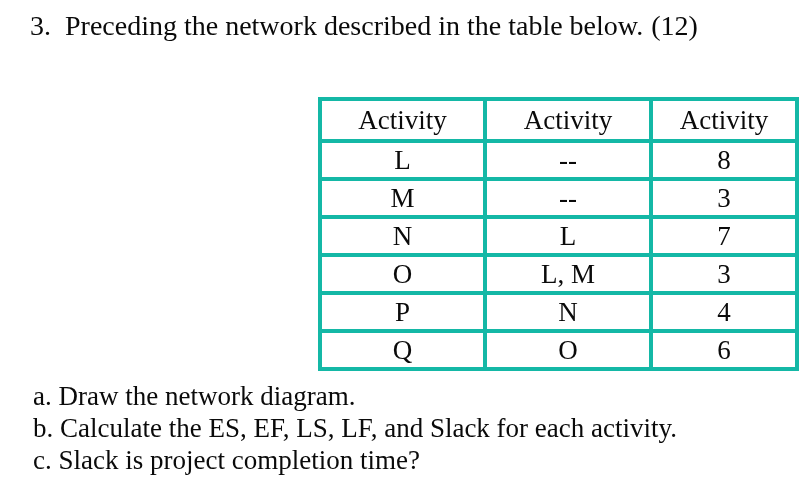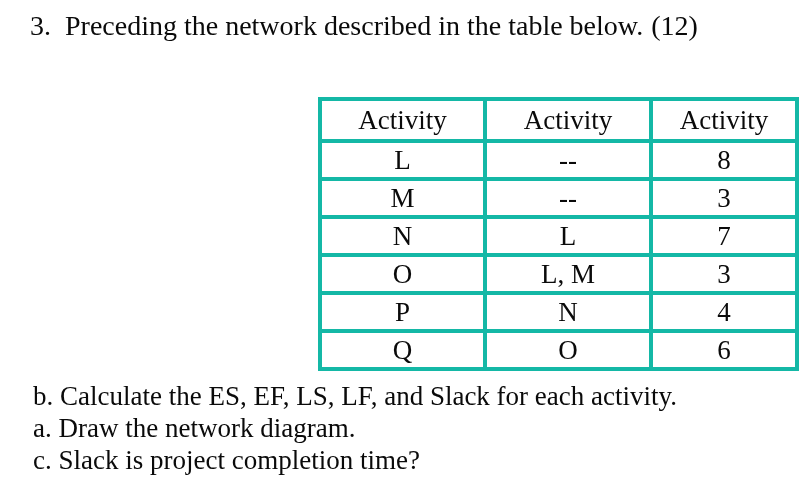--- a/index.html
+++ b/index.html
@@ -118,18 +118,18 @@
       </tr>
       <tr>
         <td>Q</td>
         <td>O</td>
         <td>6</td>
       </tr>
     </tbody>
   </table>
 
   <div class="questions">
+    <p>a. Draw the network diagram.</p>
     <p>b. Calculate the ES, EF, LS, LF, and Slack for each activity.</p>
-    <p>a. Draw the network diagram.</p>
     <p>c. Slack is project completion time?</p>
   </div>
 
 </div>
 
 </body></html>

